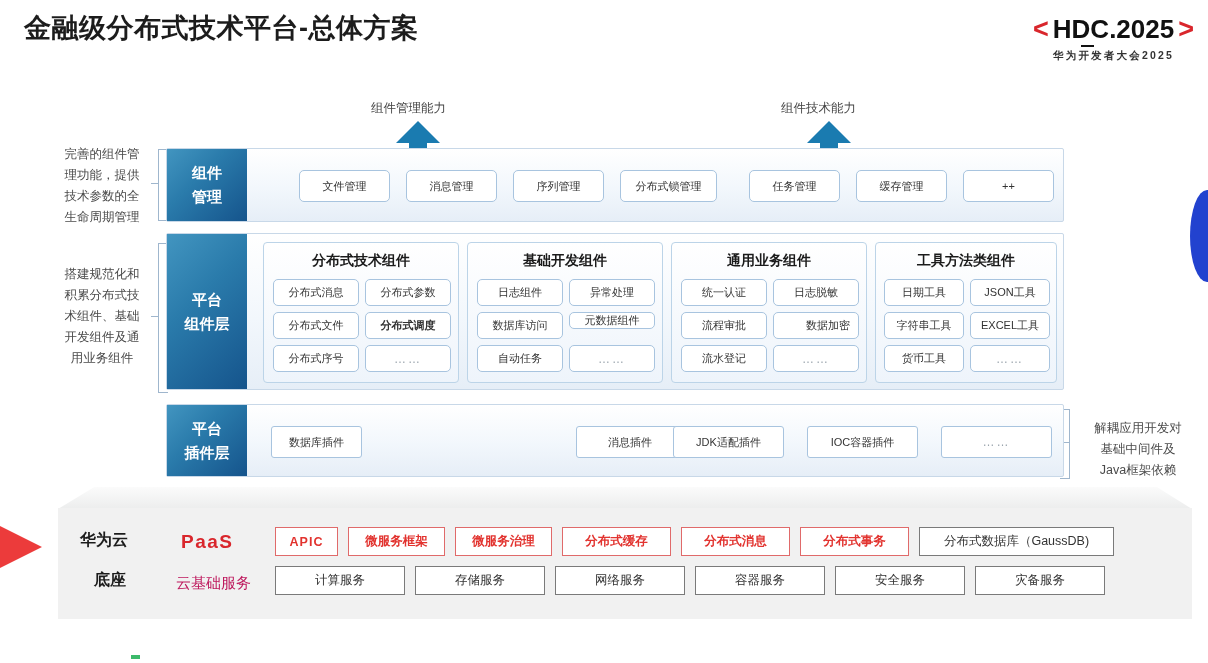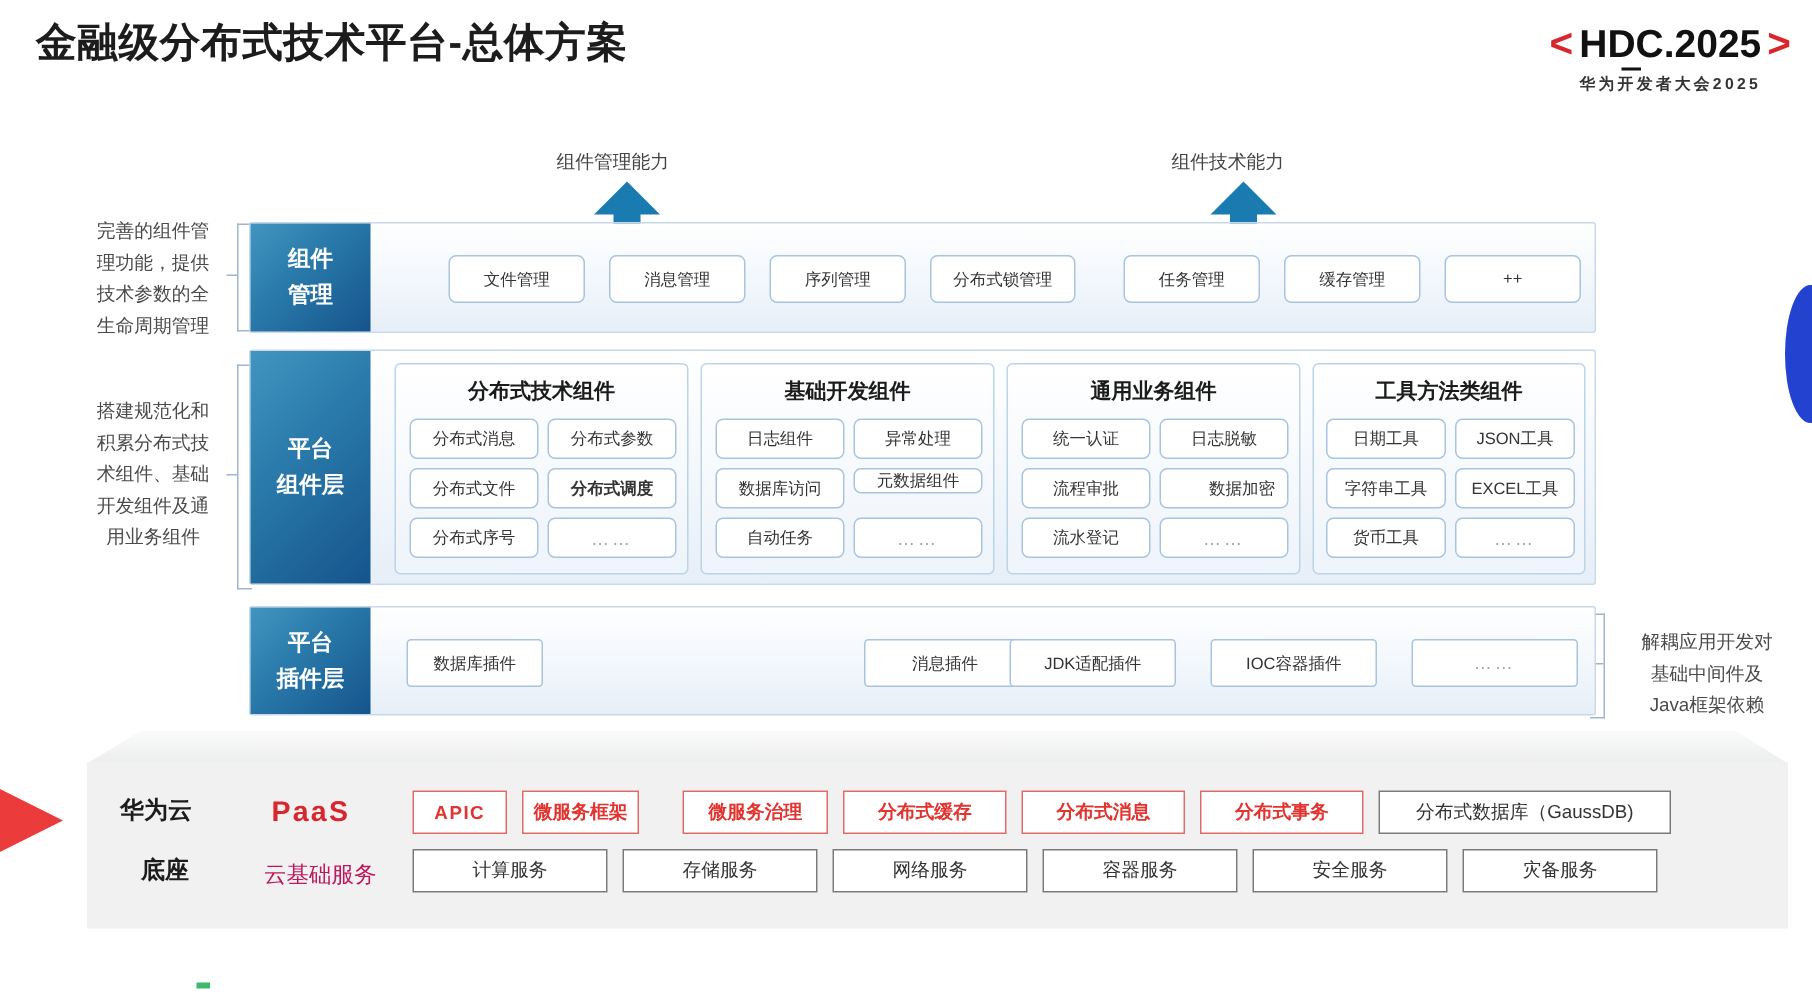--- a/index.html
+++ b/index.html
@@ -251,21 +251,21 @@
   <div class="slab-top"></div>
   <div class="slab-body">
 
     <div class="base-lab" style="left:22px;top:22px;">华为云</div>
     <div class="base-lab" style="left:36px;top:62px;">底座</div>
 
     <div class="paas-lab" style="left:123px;top:23px;">PaaS</div>
     <div class="cloud-lab" style="left:118px;top:66px;">云基础服务</div>
 
     <div class="rbox" style="position:absolute;left:217px;top:19px;width:63px;height:29px;letter-spacing:1px;">APIC</div>
-    <div class="rbox" style="position:absolute;left:290px;top:19px;width:78px;height:29px;text-align:center;">微服务框架</div>
+    <div class="rbox" style="position:absolute;left:290px;top:19px;width:97px;height:29px;text-align:center;">微服务框架</div>
     <div class="rbox" style="position:absolute;left:397px;top:19px;width:97px;height:29px;">微服务治理</div>
     <div class="rbox" style="position:absolute;left:504px;top:19px;width:109px;height:29px;">分布式缓存</div>
     <div class="rbox" style="position:absolute;left:623px;top:19px;width:109px;height:29px;">分布式消息</div>
     <div class="rbox" style="position:absolute;left:742px;top:19px;width:109px;height:29px;">分布式事务</div>
     <div class="wbox" style="position:absolute;left:861px;top:19px;width:195px;height:29px;">分布式数据库（GaussDB)</div>
 
     <div class="wbox" style="position:absolute;left:217px;top:58px;width:130px;height:29px;">计算服务</div>
     <div class="wbox" style="position:absolute;left:357px;top:58px;width:130px;height:29px;">存储服务</div>
     <div class="wbox" style="position:absolute;left:497px;top:58px;width:130px;height:29px;">网络服务</div>
     <div class="wbox" style="position:absolute;left:637px;top:58px;width:130px;height:29px;">容器服务</div>

